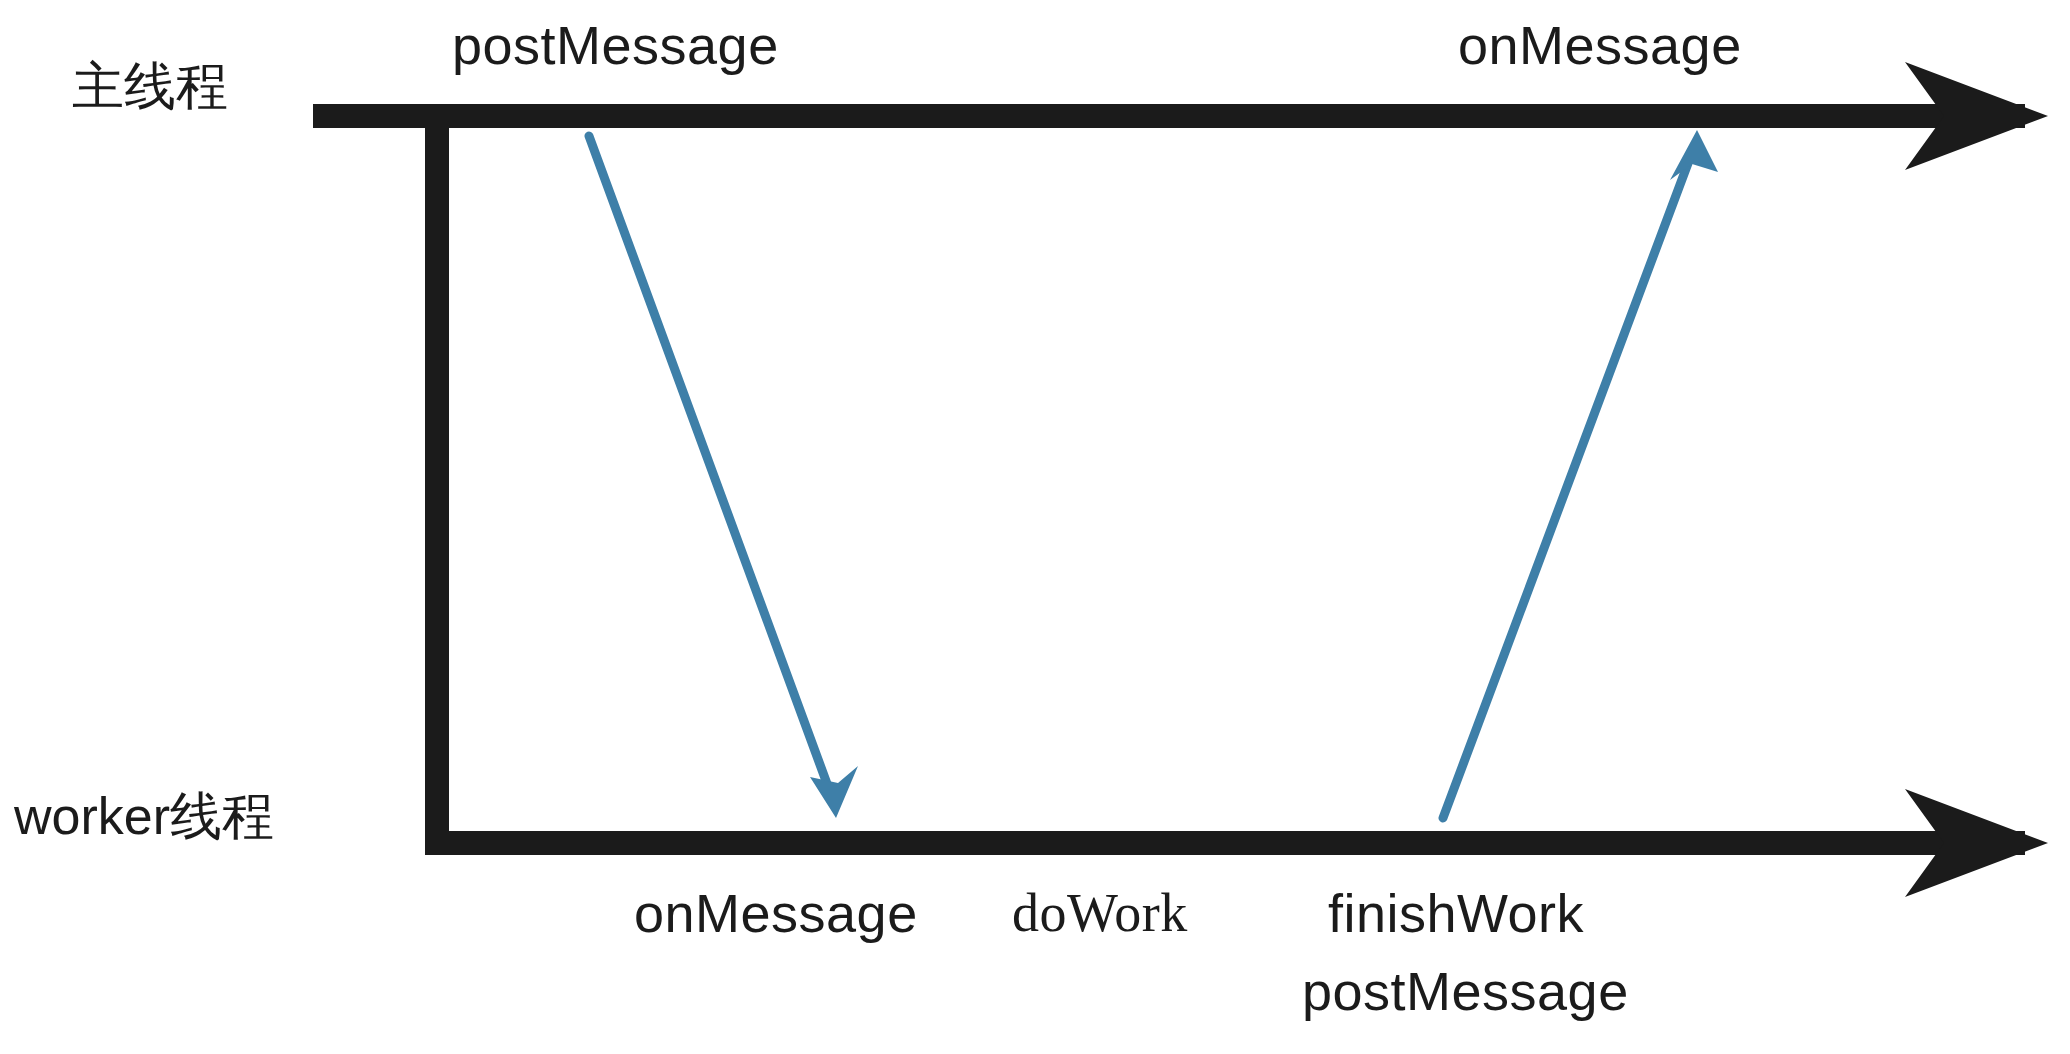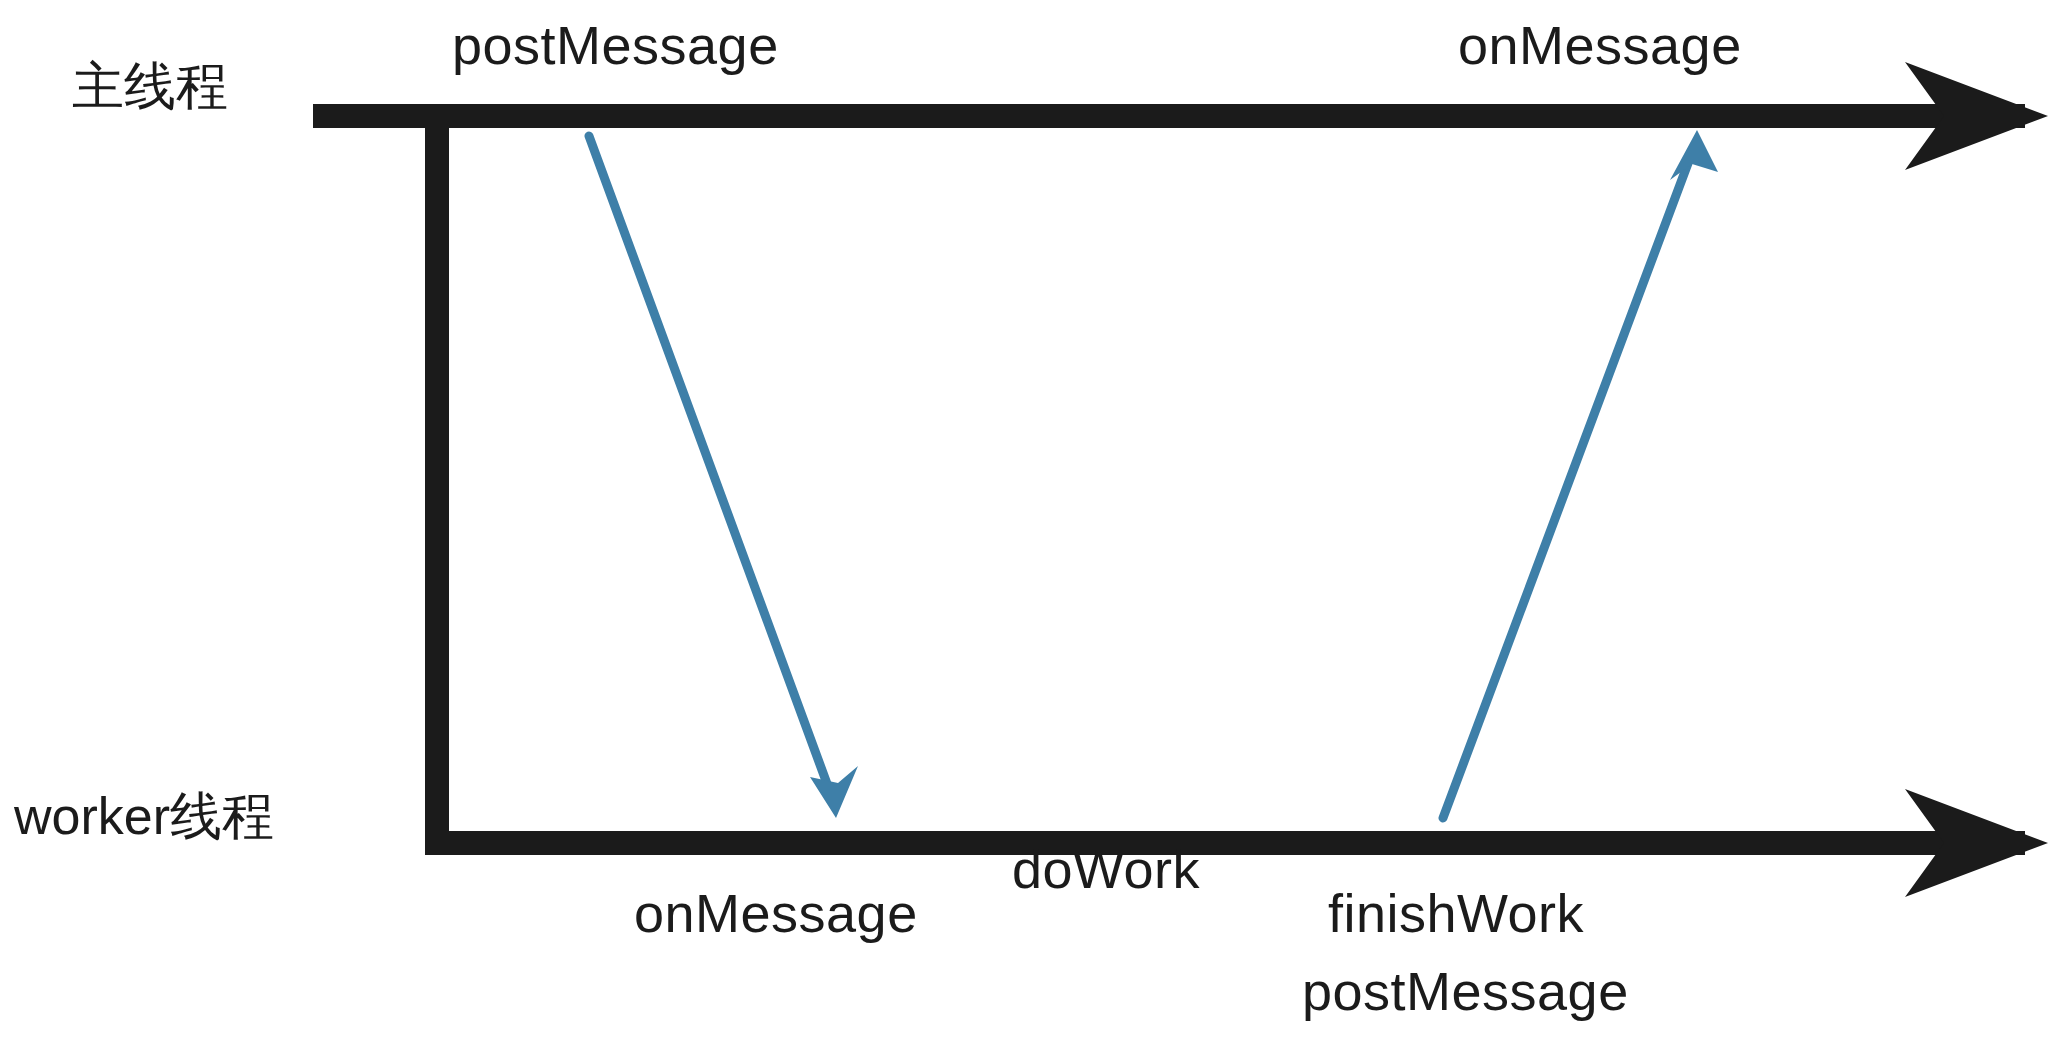--- a/index.html
+++ b/index.html
@@ -57,21 +57,22 @@
   #label-on-message-main {
     left: 1458px;
     top: 18px;
   }
   #label-on-message-worker {
     left: 634px;
     top: 886px;
   }
   #label-do-work-worker {
     left: 1012px;
-    top: 842px;
+    top: 886px;
+    font-family: Liberation Serif, serif;
   }
   #label-finish-work-worker {
     left: 1328px;
     top: 886px;
   }
   #label-post-message-worker {
     left: 1302px;
     top: 964px;
   }
 </style>

